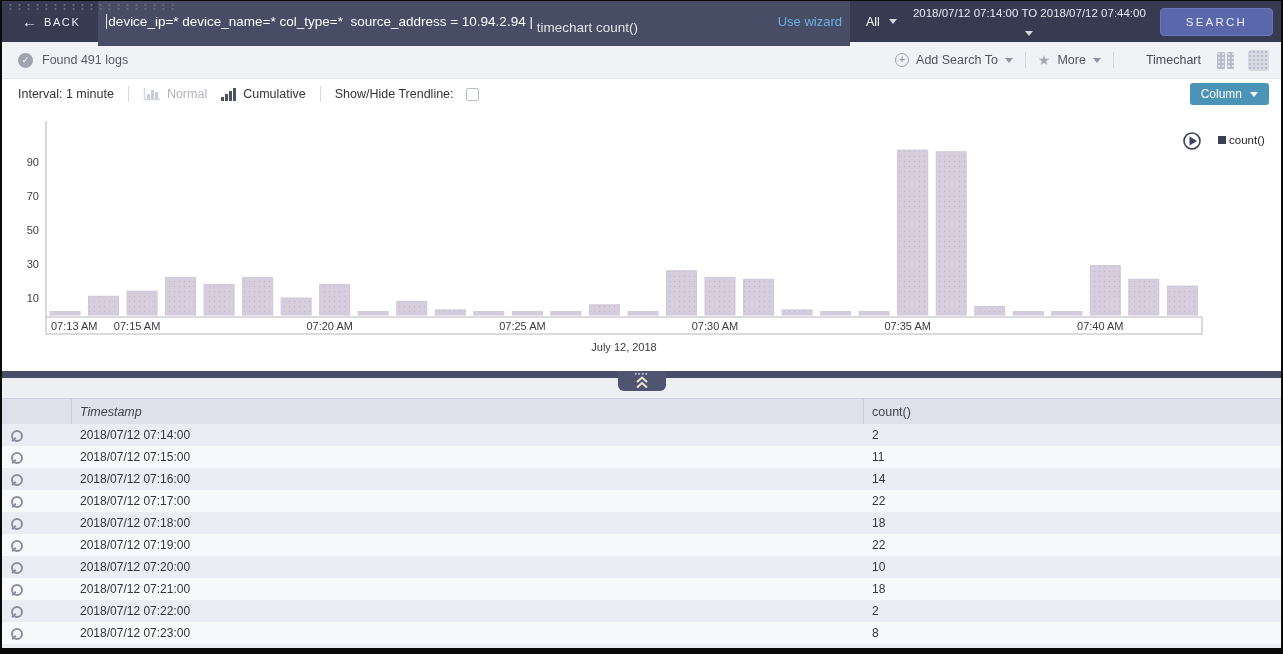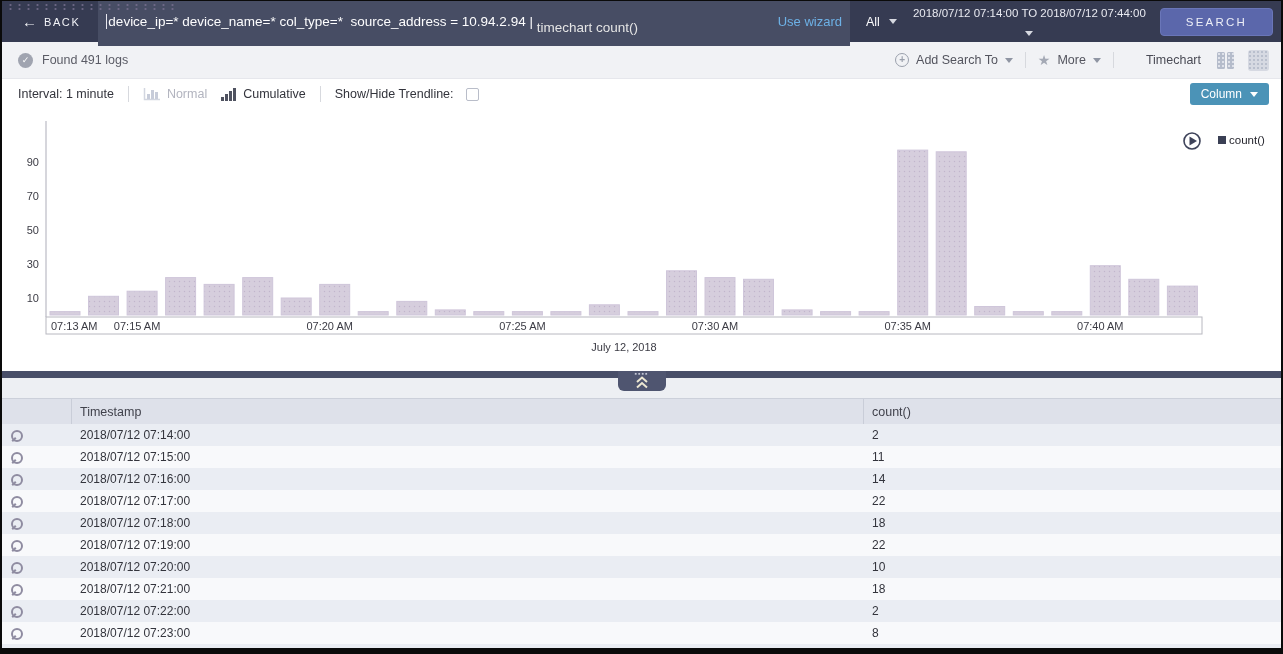--- a/index.html
+++ b/index.html
@@ -69,21 +69,21 @@
       background:#4f5570; border-radius:0 0 6px 6px; display:flex; flex-direction:column; align-items:center; cursor:pointer; }
   .tab-dots { color:#c3c6d6; font-size:7px; line-height:5px; letter-spacing:1px; }
   .gap { height:20px; background:#edeff3; }
 
   
   .table { background:#f5f6f9; }
   .thead { display:flex; height:26px; line-height:26px; background:#dee1ea; border-top:1px solid #ccd0da;
            font-size:12.5px; color:#41424c; }
   .th { padding-left:8px; }
   .col-icon { width:70px; border-right:1px solid #c9cdd8; }
-  .col-ts { width:792px; border-right:1px solid #c9cdd8; }
+  .col-ts { width:792px; border-right:1px solid #c9cdd8;font-style:italic; }
   .col-cnt { flex:1; }
   .trow { display:flex; height:22px; line-height:22px; font-size:12px; color:#33343c; }
   .trow.odd { background:#eaedf3; }
   .trow.even { background:#f8f9fb; }
   .tc { overflow:hidden; white-space:nowrap; }
   .icon-cell { width:70px; padding-left:10px; display:flex; align-items:center; }
   .ts-cell { width:792px; padding-left:8px; }
   .cnt-cell { flex:1; padding-left:8px; }
   .magnifier { position:relative; display:inline-block; width:11px; height:11px; }
   .magnifier::before { content:""; position:absolute; right:0; top:0; width:8px; height:8px;

